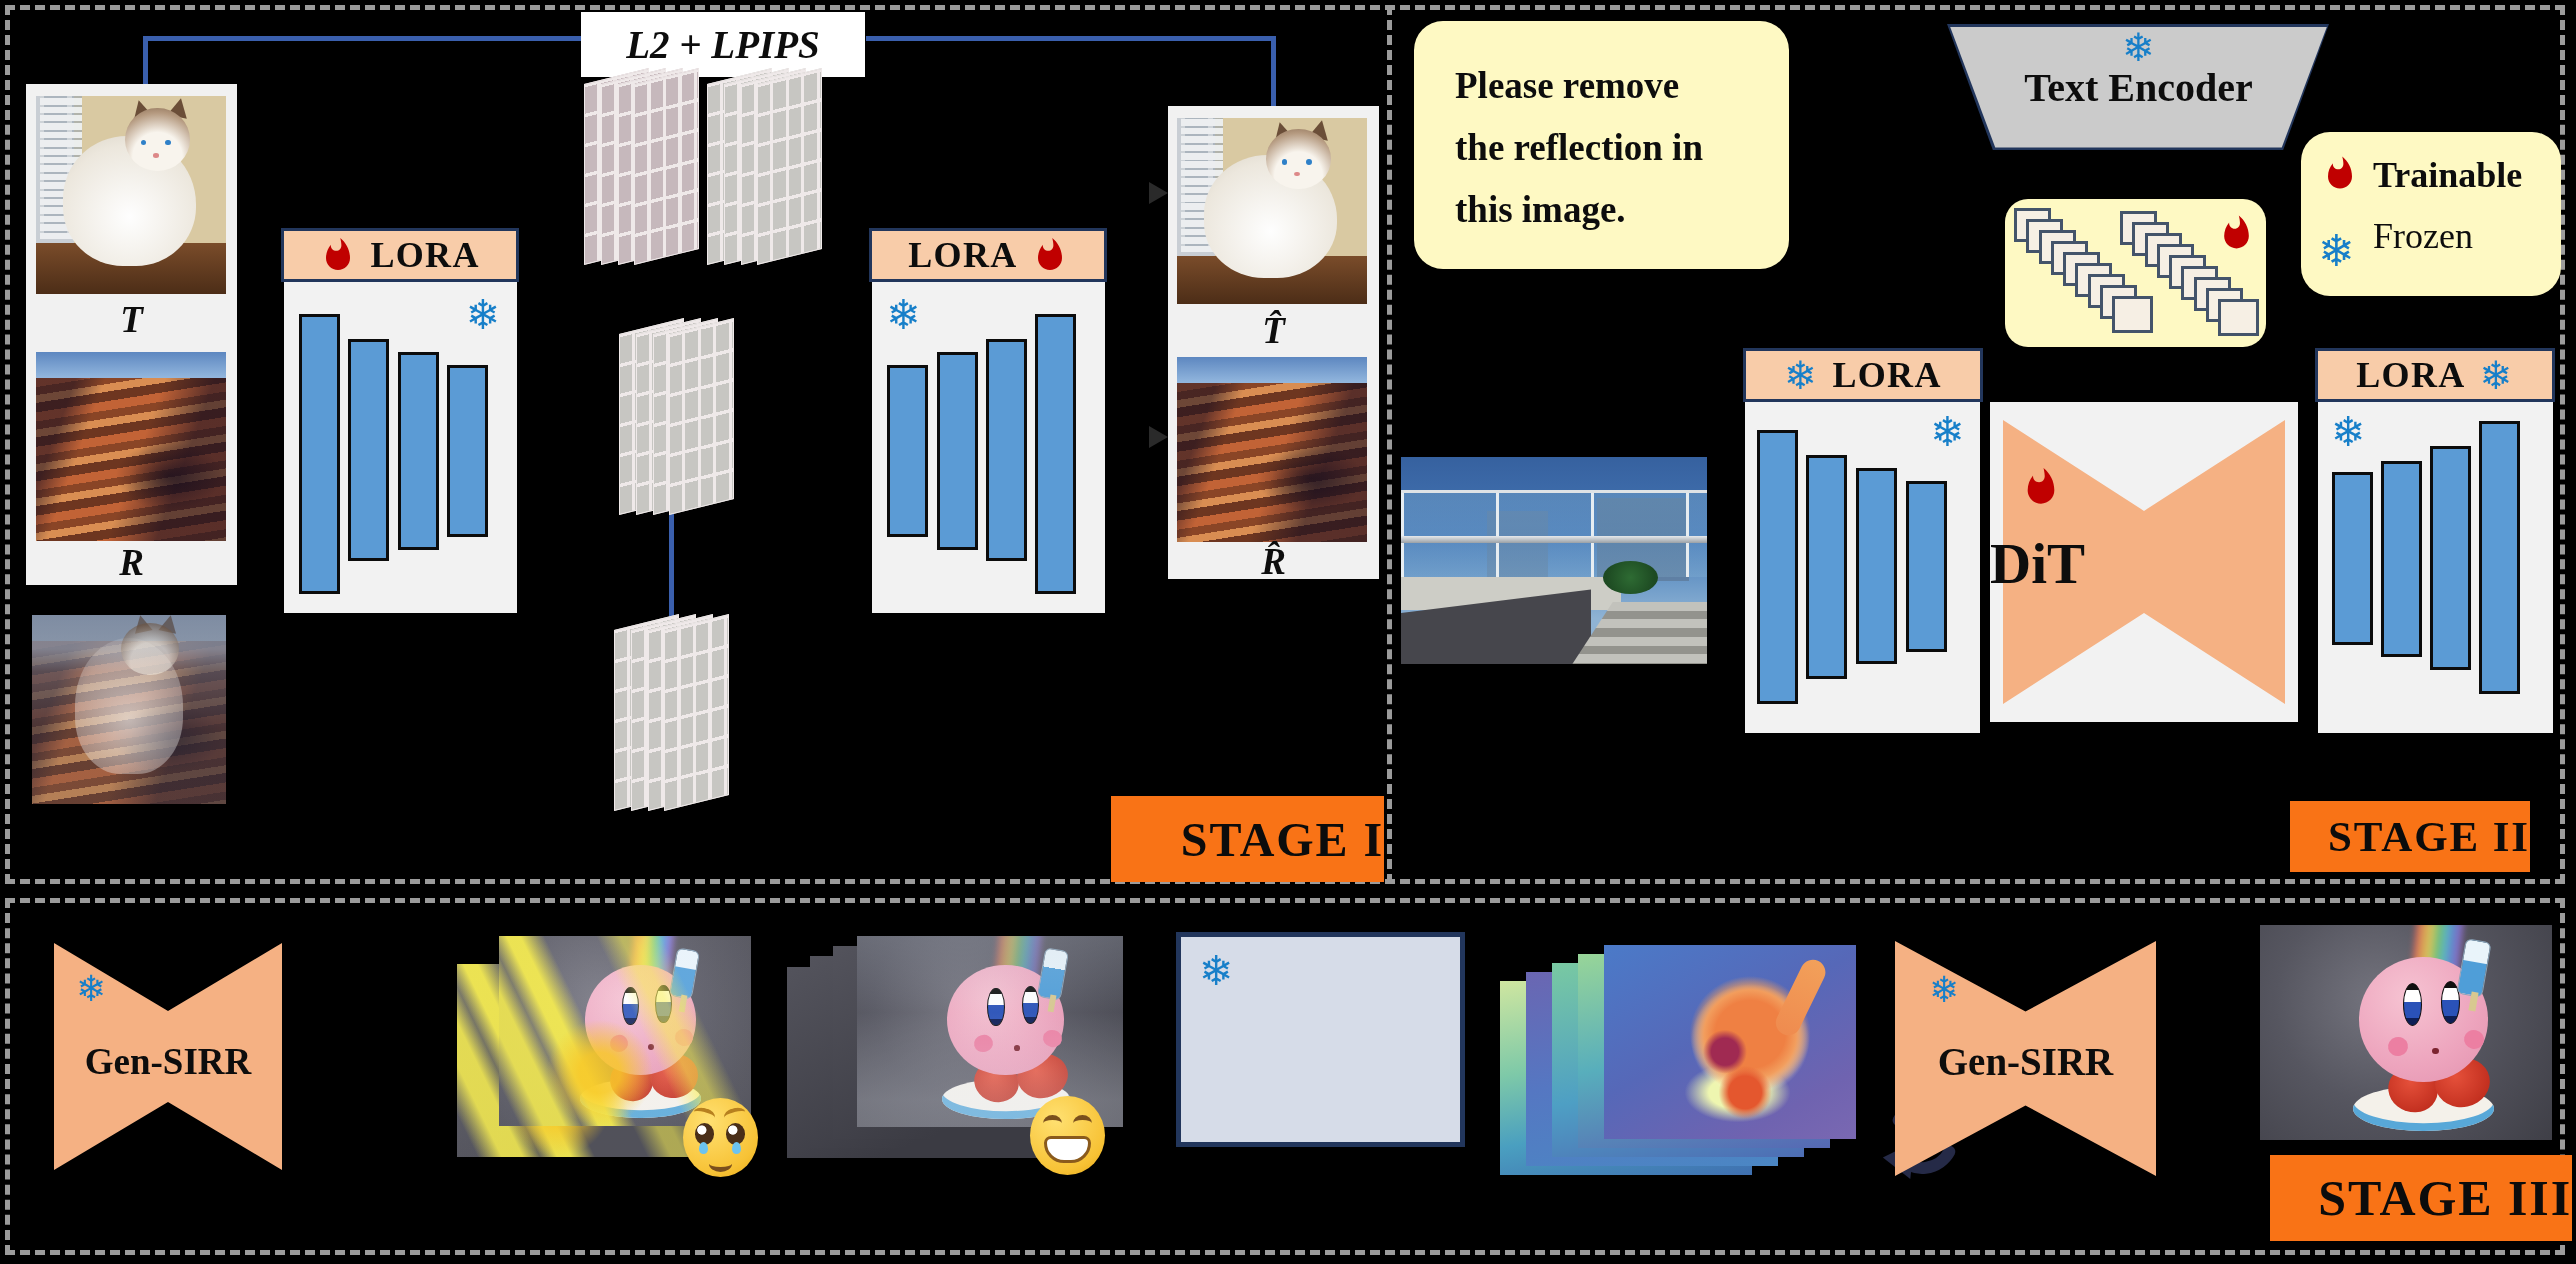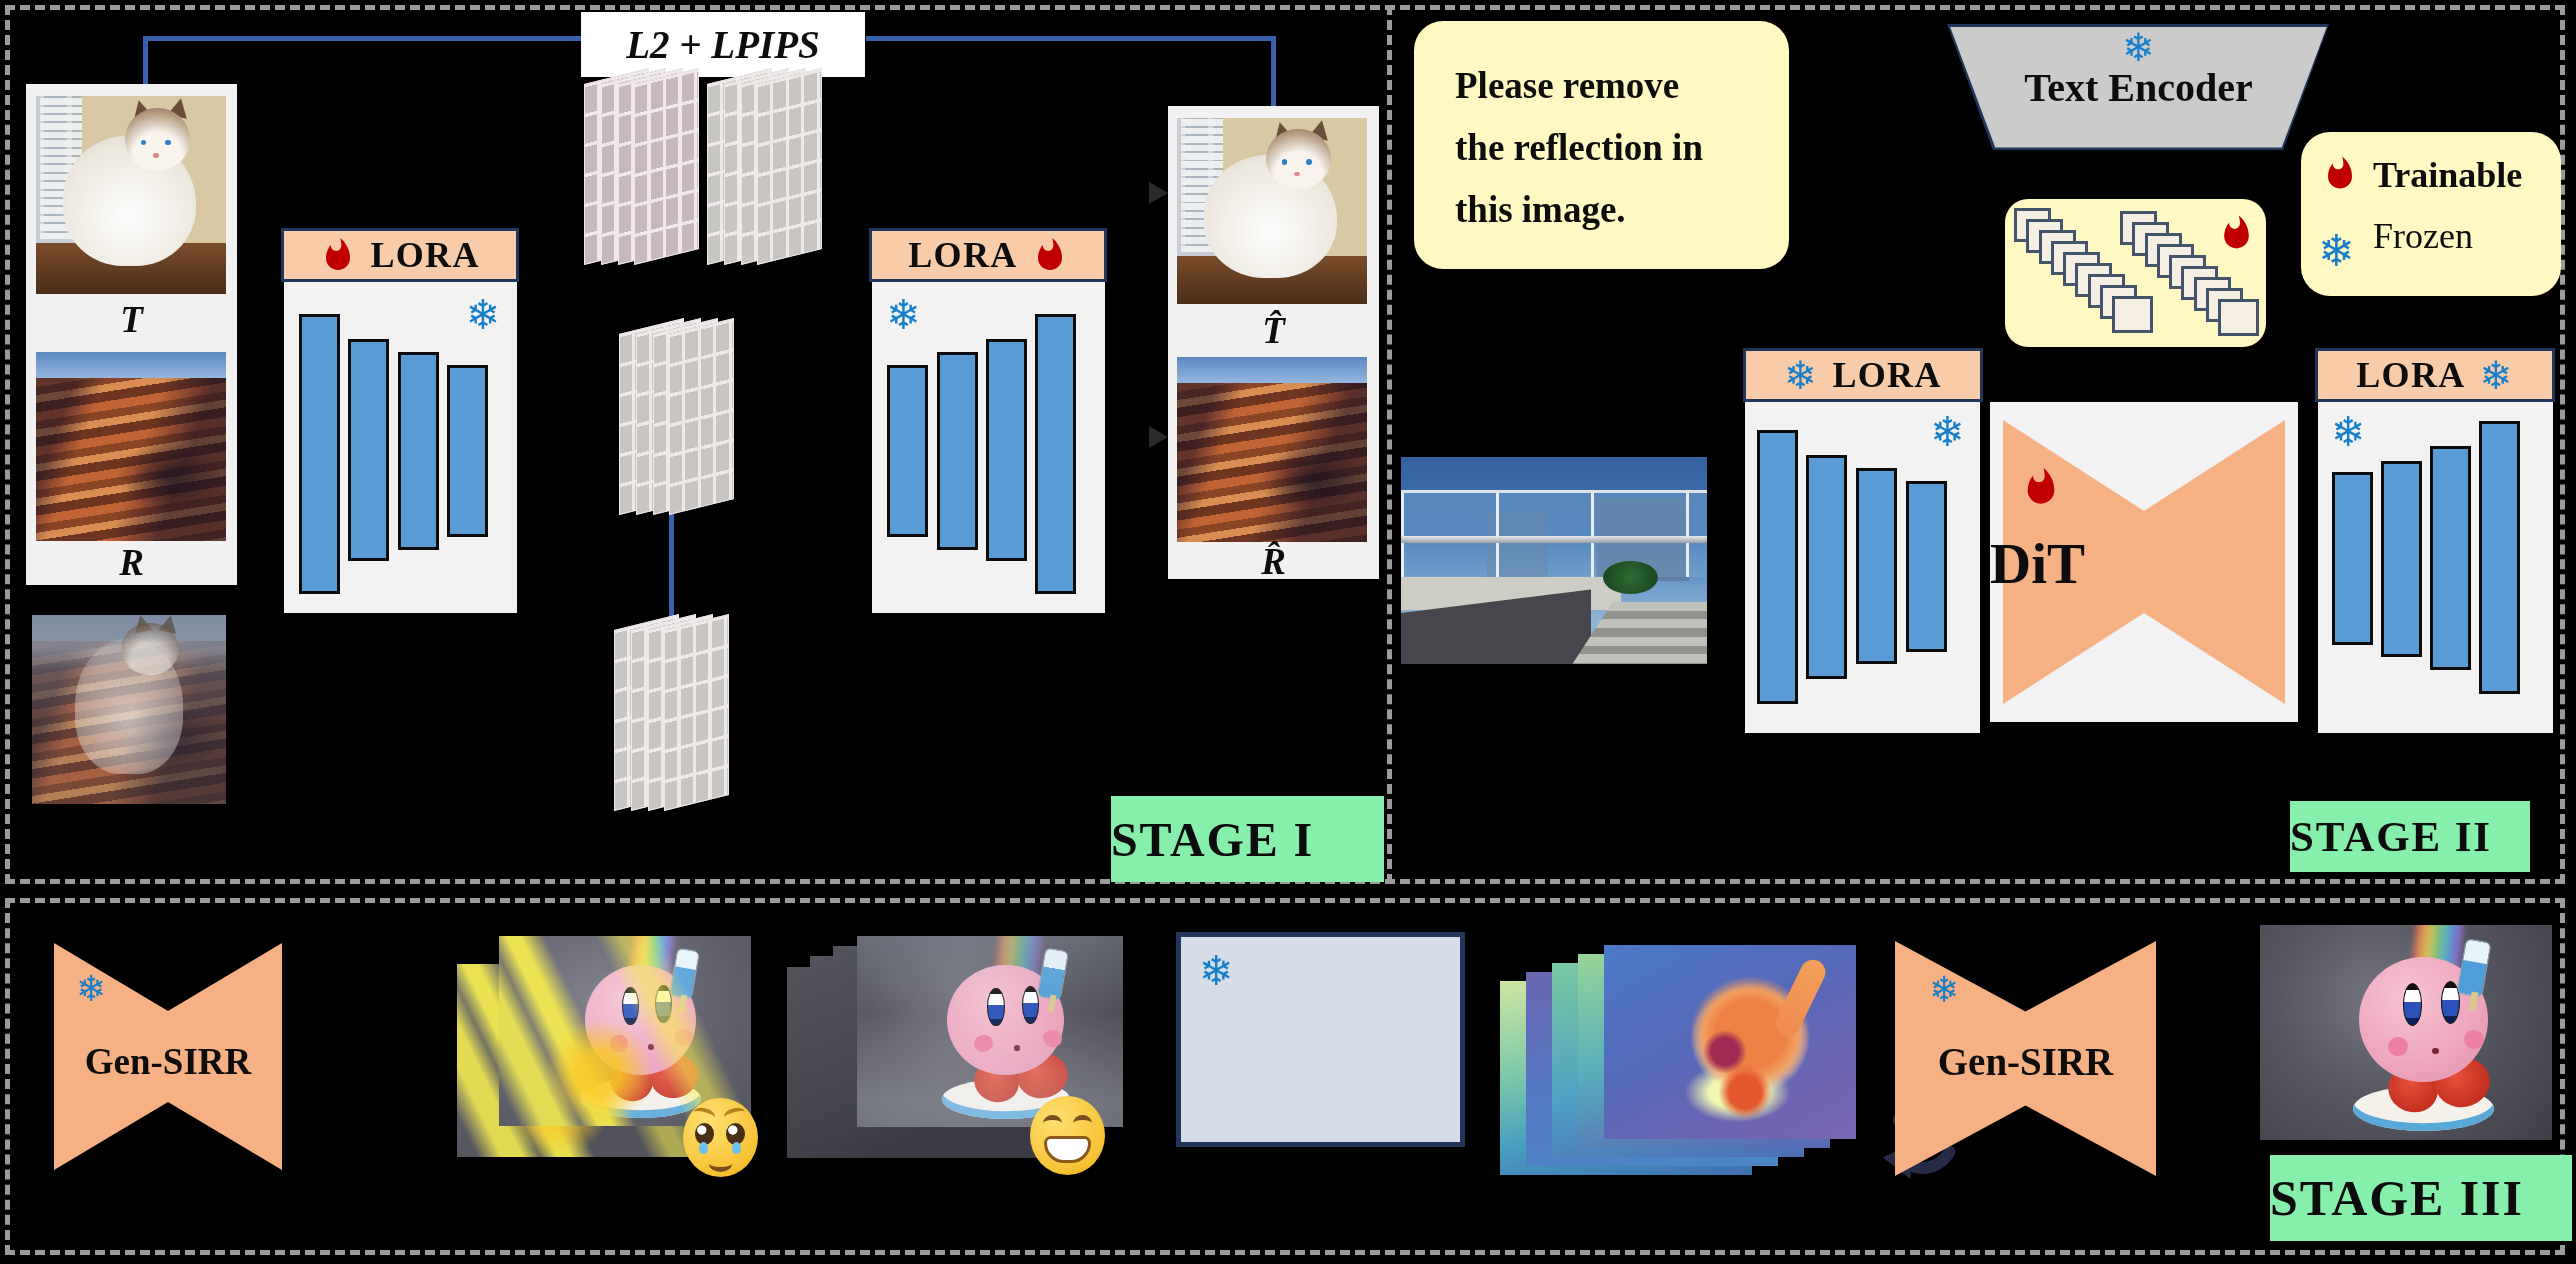--- a/index.html
+++ b/index.html
@@ -2,22 +2,22 @@
 <html style="font-size:10.3px"><head>
 <meta charset="utf-8">
 <style>
   html,body{margin:0;padding:0;background:#000;}
   #canvas{position:relative;width:2576px;height:1264px;background:#000;overflow:hidden;
           font-family:"Liberation Serif","DejaVu Serif",serif;color:#111;}
   .abs{position:absolute;}
   .dashed{position:absolute;border:5.8px dashed #9b9b9b;box-sizing:border-box;}
   .panel{position:absolute;background:#f1f1f1;}
   .lbl{position:absolute;font-weight:bold;font-style:italic;text-align:center;color:#0d0d0d;}
-  .stage-label{position:absolute;background:#86efac;color:#0c0c0c;font-weight:bold;
-               display:flex;align-items:center;justify-content:flex-start;letter-spacing:1.9px;}
+  .stage-label{position:absolute;background:#f97316;color:#0c0c0c;font-weight:bold;
+               display:flex;align-items:center;justify-content:flex-end;letter-spacing:1.9px;}
   .lora-head{position:absolute;background:#f8cca9;border:3.9px solid #22365c;box-sizing:border-box;
              display:flex;align-items:center;justify-content:center;gap:14.2px;
              font-weight:bold;font-size:36px;letter-spacing:1.3px;color:#0d0d0d;}
   .lora-body{position:absolute;background:#f2f2f2;}
   .bar{position:absolute;width:41px;background:#5b9bd5;border:3.9px solid #0c0c0c;box-sizing:border-box;}
   .snow{position:absolute;color:#177fc9;font-family:"DejaVu Sans",sans-serif;font-weight:bold;line-height:1;}
   .snow-inline{color:#177fc9;font-family:"DejaVu Sans",sans-serif;font-weight:bold;line-height:1;}
   .fireicon{position:absolute;}
   .fireicon svg{display:block;width:100%;height:100%;}
   .fire-inline svg{display:block;}

